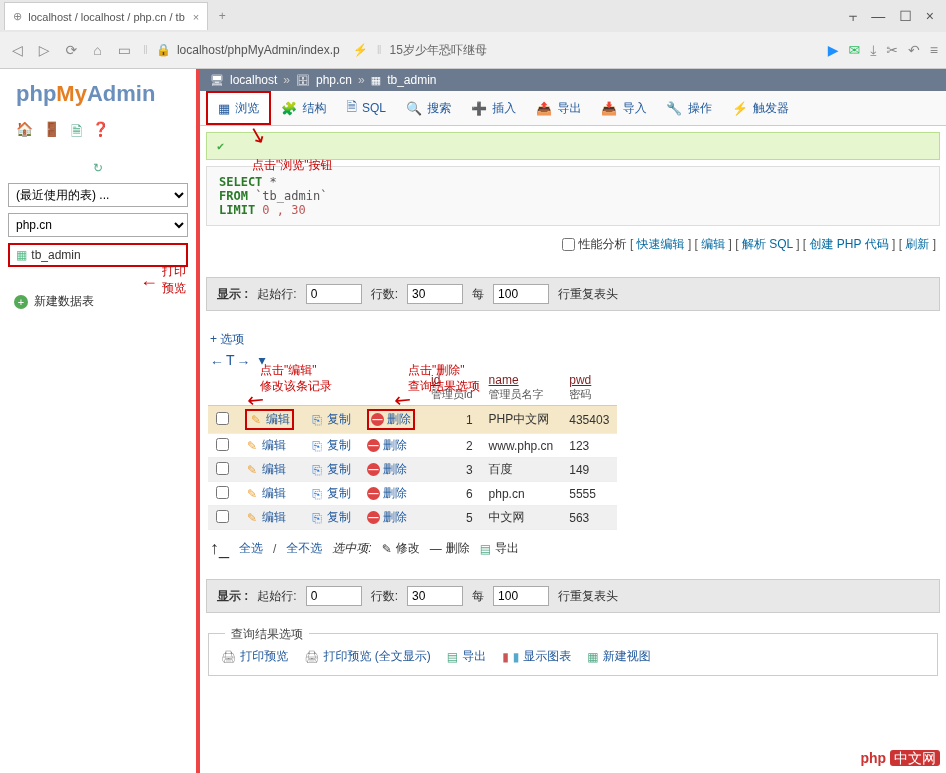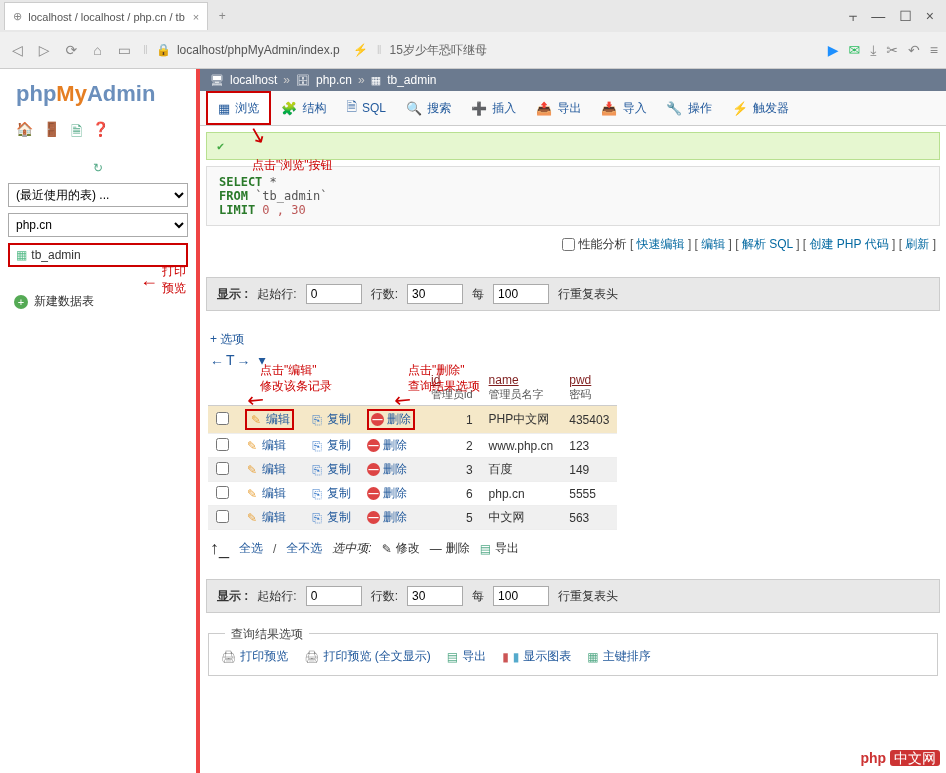--- a/index.html
+++ b/index.html
@@ -398,21 +398,21 @@
             <span style="color:#5a8">▤</span>
             <span>导出</span>
           </a>
         <a>
             <span style="color:#c55">▮</span>
             <span style="color:#5ac">▮</span>
             <span>显示图表</span>
           </a>
         <a>
             <span style="color:#5a8">▦</span>
-            <span>主键排序</span>
+            <span>新建视图</span>
           </a>
       </div>
     </div>
 
     <div class="watermark">
       <span class="php">php</span> <span class="cn">中文网</span>
     </div>
   </div>
 </div>
 

